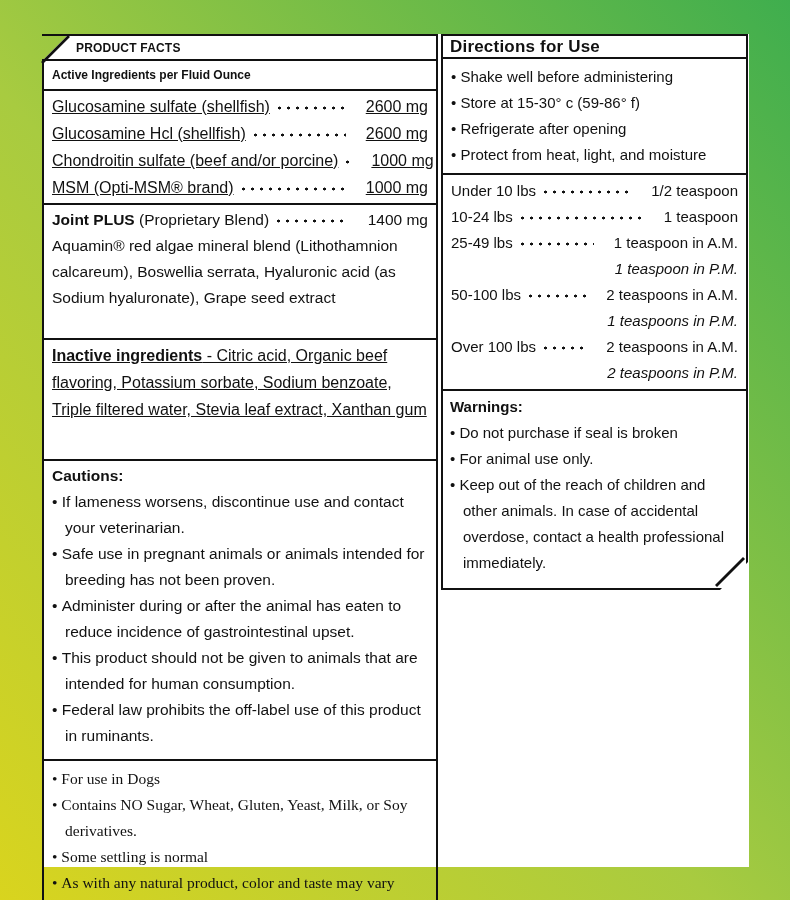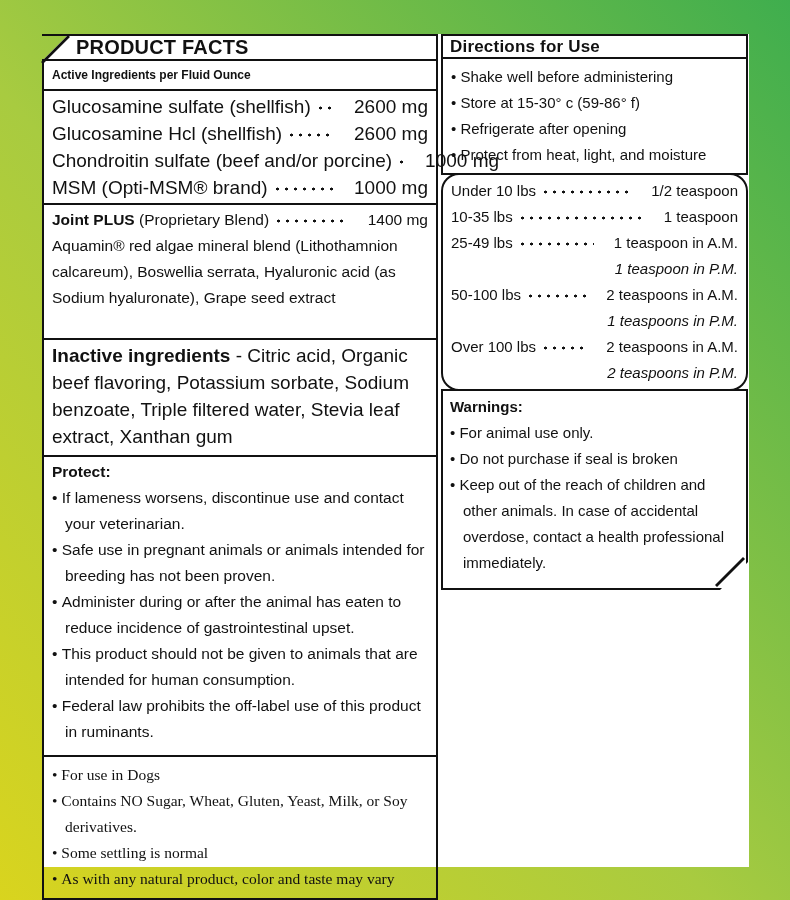--- a/index.html
+++ b/index.html
@@ -22,41 +22,41 @@
   .box{
     position:relative;border:2px solid #111;background:transparent;
     margin-top:-2px;box-sizing:border-box;
   }
   .box:first-child{margin-top:0;}
   
   .fold-header{
     border-left:none;height:27px;
     padding-left:34px;display:flex;align-items:center;
   }
-  .title-text{font-weight:bold;font-size:20px;letter-spacing:.2px;}
+  .title-text{font-weight:bold;font-size:12px;letter-spacing:.2px;}
   .subhead{font-weight:bold;font-size:12px;padding:3px 8px;line-height:22px;}
   .smallpad{padding:2px 8px 2px 8px;}
   .lh26{line-height:26px;font-size:15.5px;}
-  .lh27{line-height:27px;font-size:19px;}
+  .lh27{line-height:27px;font-size:16px;text-decoration:underline;}
   .row{display:flex;align-items:baseline;white-space:nowrap;}
   .row .name{flex:0 0 auto;}
   .row .amt{flex:0 0 auto;margin-left:15px;}
   .leader{
     flex:1 1 auto;min-width:8px;margin:0 5px;align-self:stretch;
     background-image:radial-gradient(circle,#111 1.3px,transparent 1.7px);
     background-size:9px 10px;background-position:left calc(100% - 7px);
     background-repeat:repeat-x;
   }
   .bold{font-weight:bold;}
   .bullet{padding-left:13px;text-indent:-13px;}
   .bullet::before{content:"\2022\00a0";}
   .seclabel{font-weight:bold;}
   .blend-desc{white-space:normal;}
   .pad-bottom-lg{padding-bottom:27px;}
-  .pad-bottom-md{padding-bottom:5px;}
+  .pad-bottom-md{padding-bottom:36px;}
   
   .col-right .lh26{font-size:15px;line-height:26px;}
   .dir-header{height:25px;display:flex;align-items:center;padding:0 7px;}
   .dose-pm{text-align:right;line-height:26px;font-style:italic;}
   .warn-box{
     clip-path:polygon(0 0,100% 0,100% calc(100% - 28px),calc(100% - 28px) 100%,0 100%);
     padding:3px 7px 12px 7px;
   }
   .warn-fold-svg{position:absolute;right:0;bottom:0;width:31px;height:31px;}
   .head-fold-svg{position:absolute;left:-1px;top:-1px;width:31px;height:31px;}
@@ -116,21 +116,21 @@
         <span class="amt">1400 mg</span>
       </div>
       <div class="lh26 blend-desc">Aquamin® red algae mineral blend (Lithothamnion calcareum), Boswellia serrata, Hyaluronic acid (as Sodium hyaluronate), Grape seed extract</div>
     </div>
 
     <div class="box smallpad pad-bottom-md">
       <div class="lh27"><span class="bold">Inactive ingredients</span><span> - Citric acid, Organic beef flavoring, Potassium sorbate, Sodium benzoate, Triple filtered water, Stevia leaf extract, Xanthan gum</span></div>
     </div>
 
     <div class="box smallpad" style="padding-bottom:10px;">
-      <div class="seclabel lh26">Protect:</div>
+      <div class="seclabel lh26">Cautions:</div>
       <div>
 
           <div class="bullet lh26">If lameness worsens, discontinue use and contact your veterinarian.</div>
 
           <div class="bullet lh26">Safe use in pregnant animals or animals intended for breeding has not been proven.</div>
 
           <div class="bullet lh26">Administer during or after the animal has eaten to reduce incidence of gastrointestinal upset.</div>
 
           <div class="bullet lh26">This product should not be given to animals that are intended for human consumption.</div>
 
@@ -165,35 +165,35 @@
           <div class="bullet lh26">Shake well before administering</div>
 
           <div class="bullet lh26">Store at 15-30° c (59-86° f)</div>
 
           <div class="bullet lh26">Refrigerate after opening</div>
 
           <div class="bullet lh26">Protect from heat, light, and moisture</div>
         </div>
     </div>
 
-    <div class="box smallpad" style="padding-top:3px;padding-bottom:3px;border-radius:18px;">
+    <div class="box smallpad" style="padding-top:3px;padding-bottom:3px;">
       <div>
 
           <div>
             <div class="row lh26">
               <span class="name">Under 10 lbs</span>
               <span class="leader"></span>
               <span class="amt">1/2 teaspoon</span>
             </div>
 
           </div>
 
           <div>
             <div class="row lh26">
-              <span class="name">10-35 lbs</span>
+              <span class="name">10-24 lbs</span>
               <span class="leader"></span>
               <span class="amt">1 teaspoon</span>
             </div>
 
           </div>
 
           <div>
             <div class="row lh26">
               <span class="name">25-49 lbs</span>
               <span class="leader"></span>
@@ -219,23 +219,23 @@
             </div>
             <div class="dose-pm lh26">2 teaspoons in P.M.</div>
           </div>
         </div>
     </div>
 
     <div class="box warn-box">
       <div class="seclabel lh26">Warnings:</div>
       <div>
 
+          <div class="bullet lh26">Do not purchase if seal is broken</div>
+
           <div class="bullet lh26">For animal use only.</div>
-
-          <div class="bullet lh26">Do not purchase if seal is broken</div>
 
           <div class="bullet lh26">Keep out of the reach of children and other animals.  In case of accidental overdose, contact a health professional immediately.</div>
         </div>
       <svg class="warn-fold-svg" viewBox="0 0 31 31">
         <line x1="1" y1="29" x2="29" y2="1" stroke="#111" stroke-width="2.8"></line>
       </svg>
     </div>
 
   </div>
 </div>

